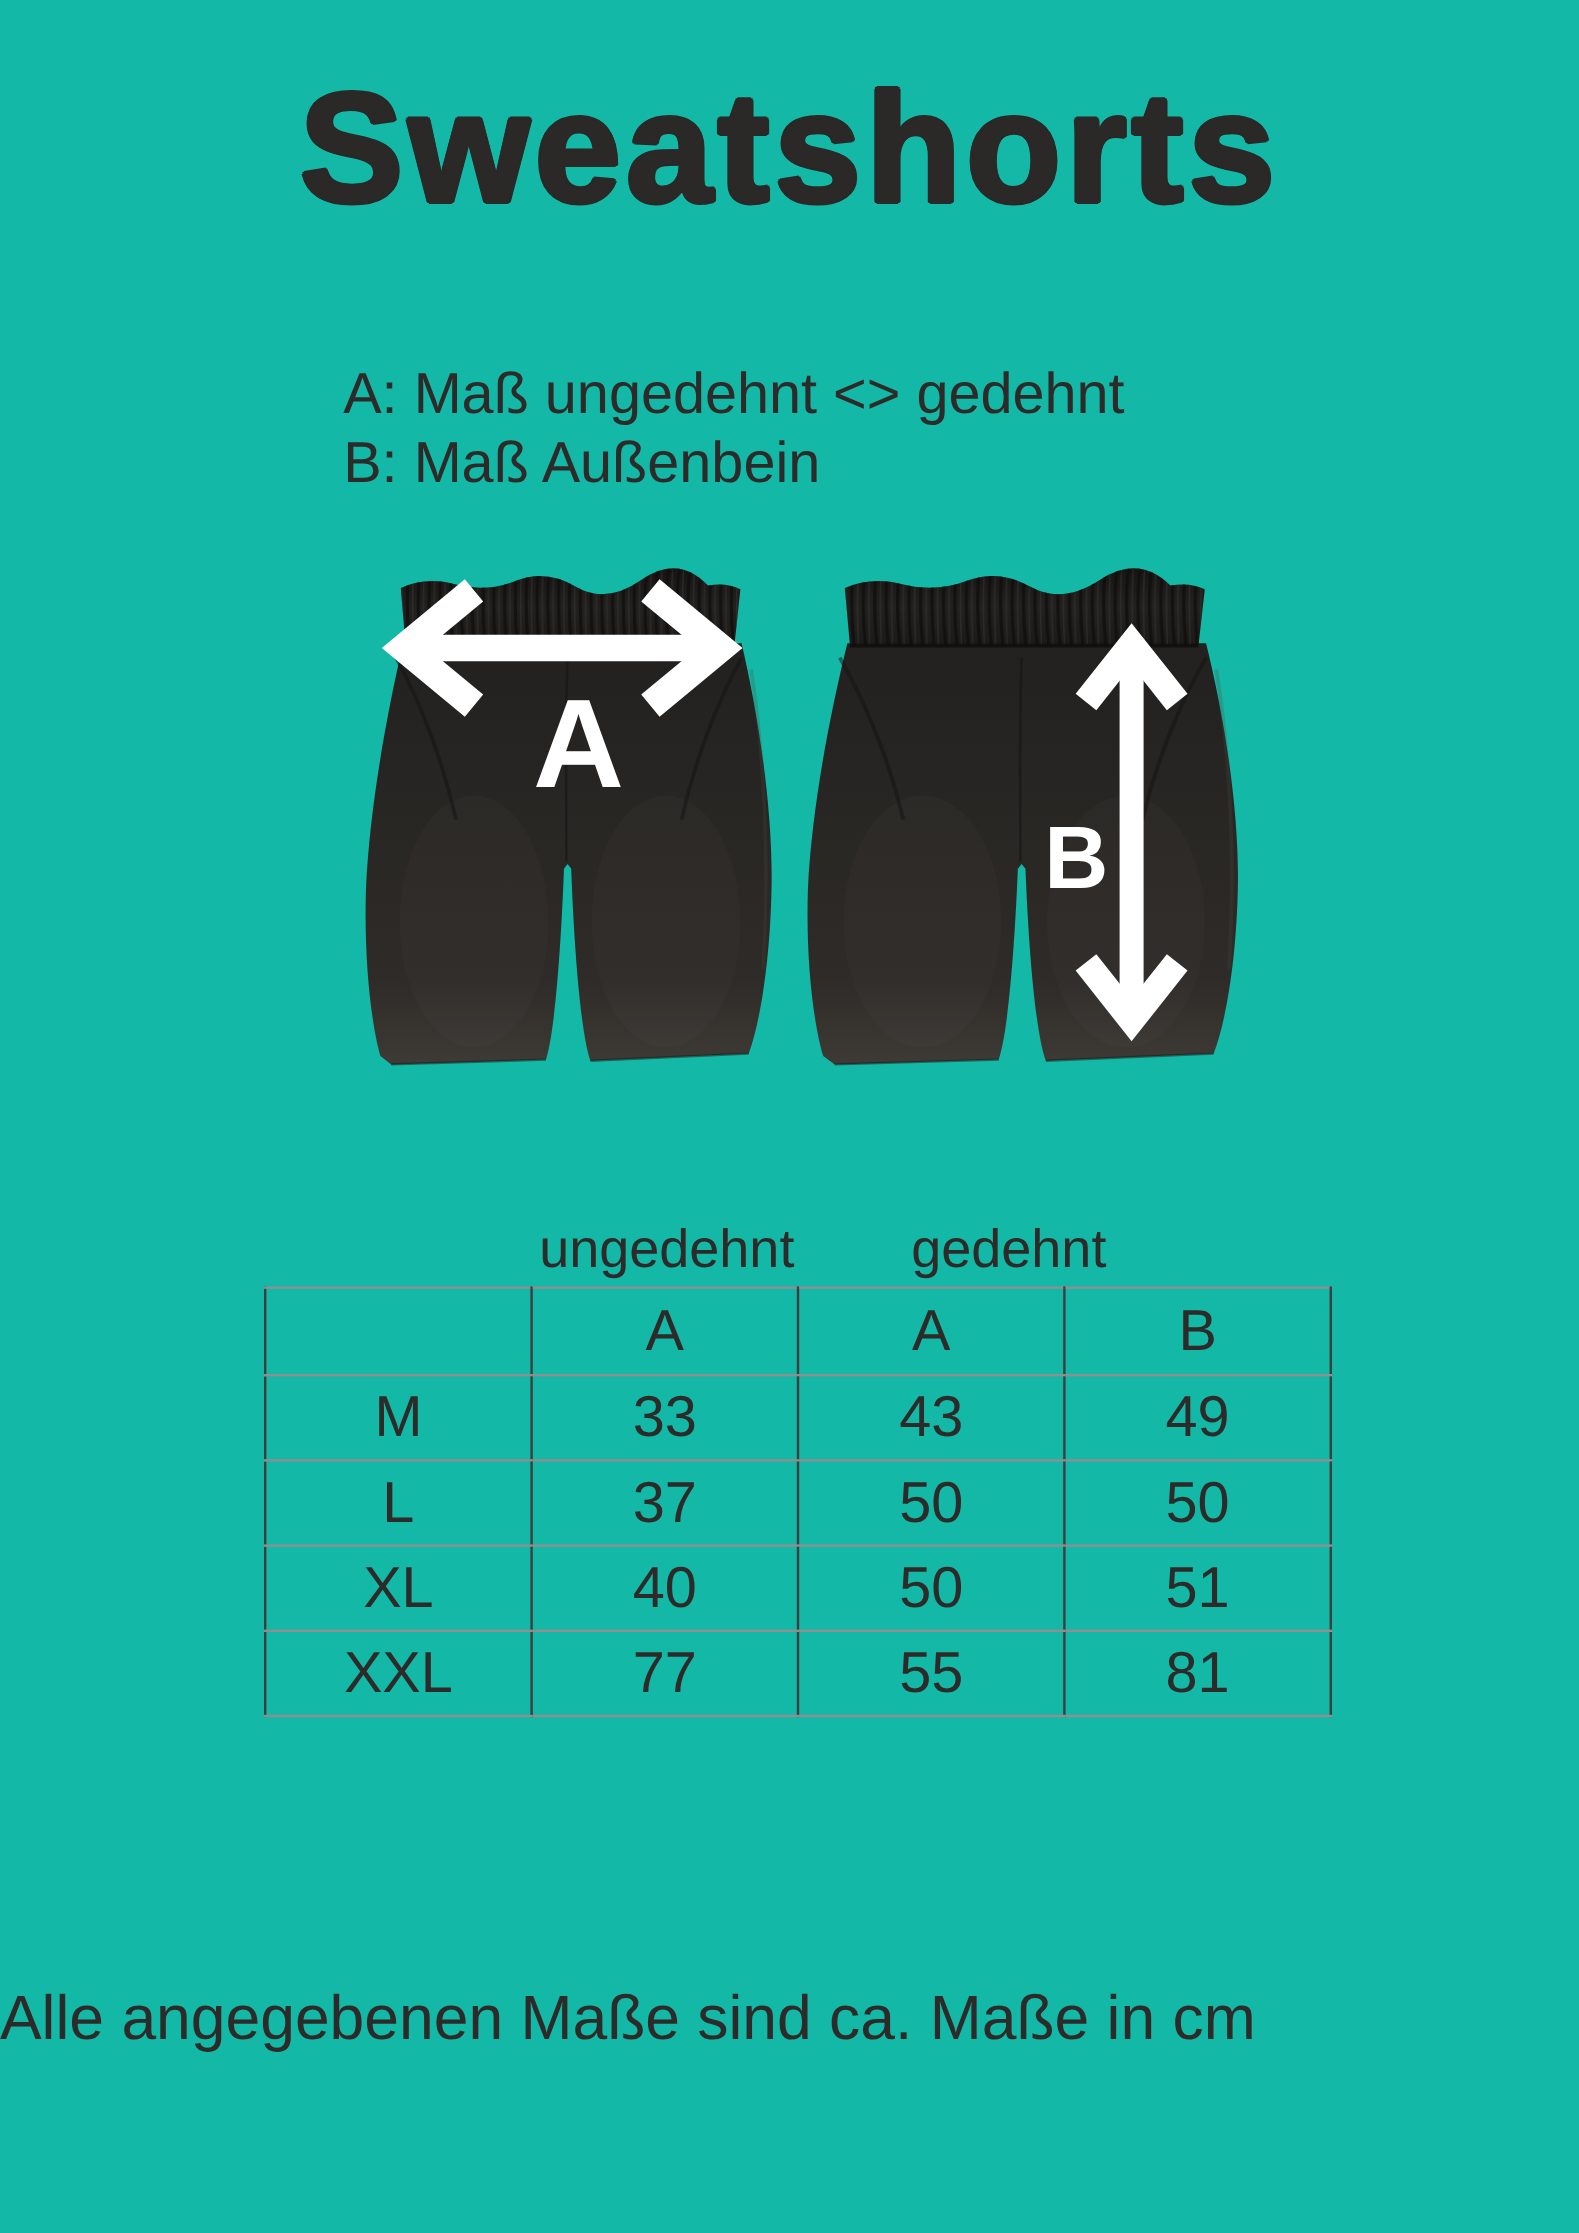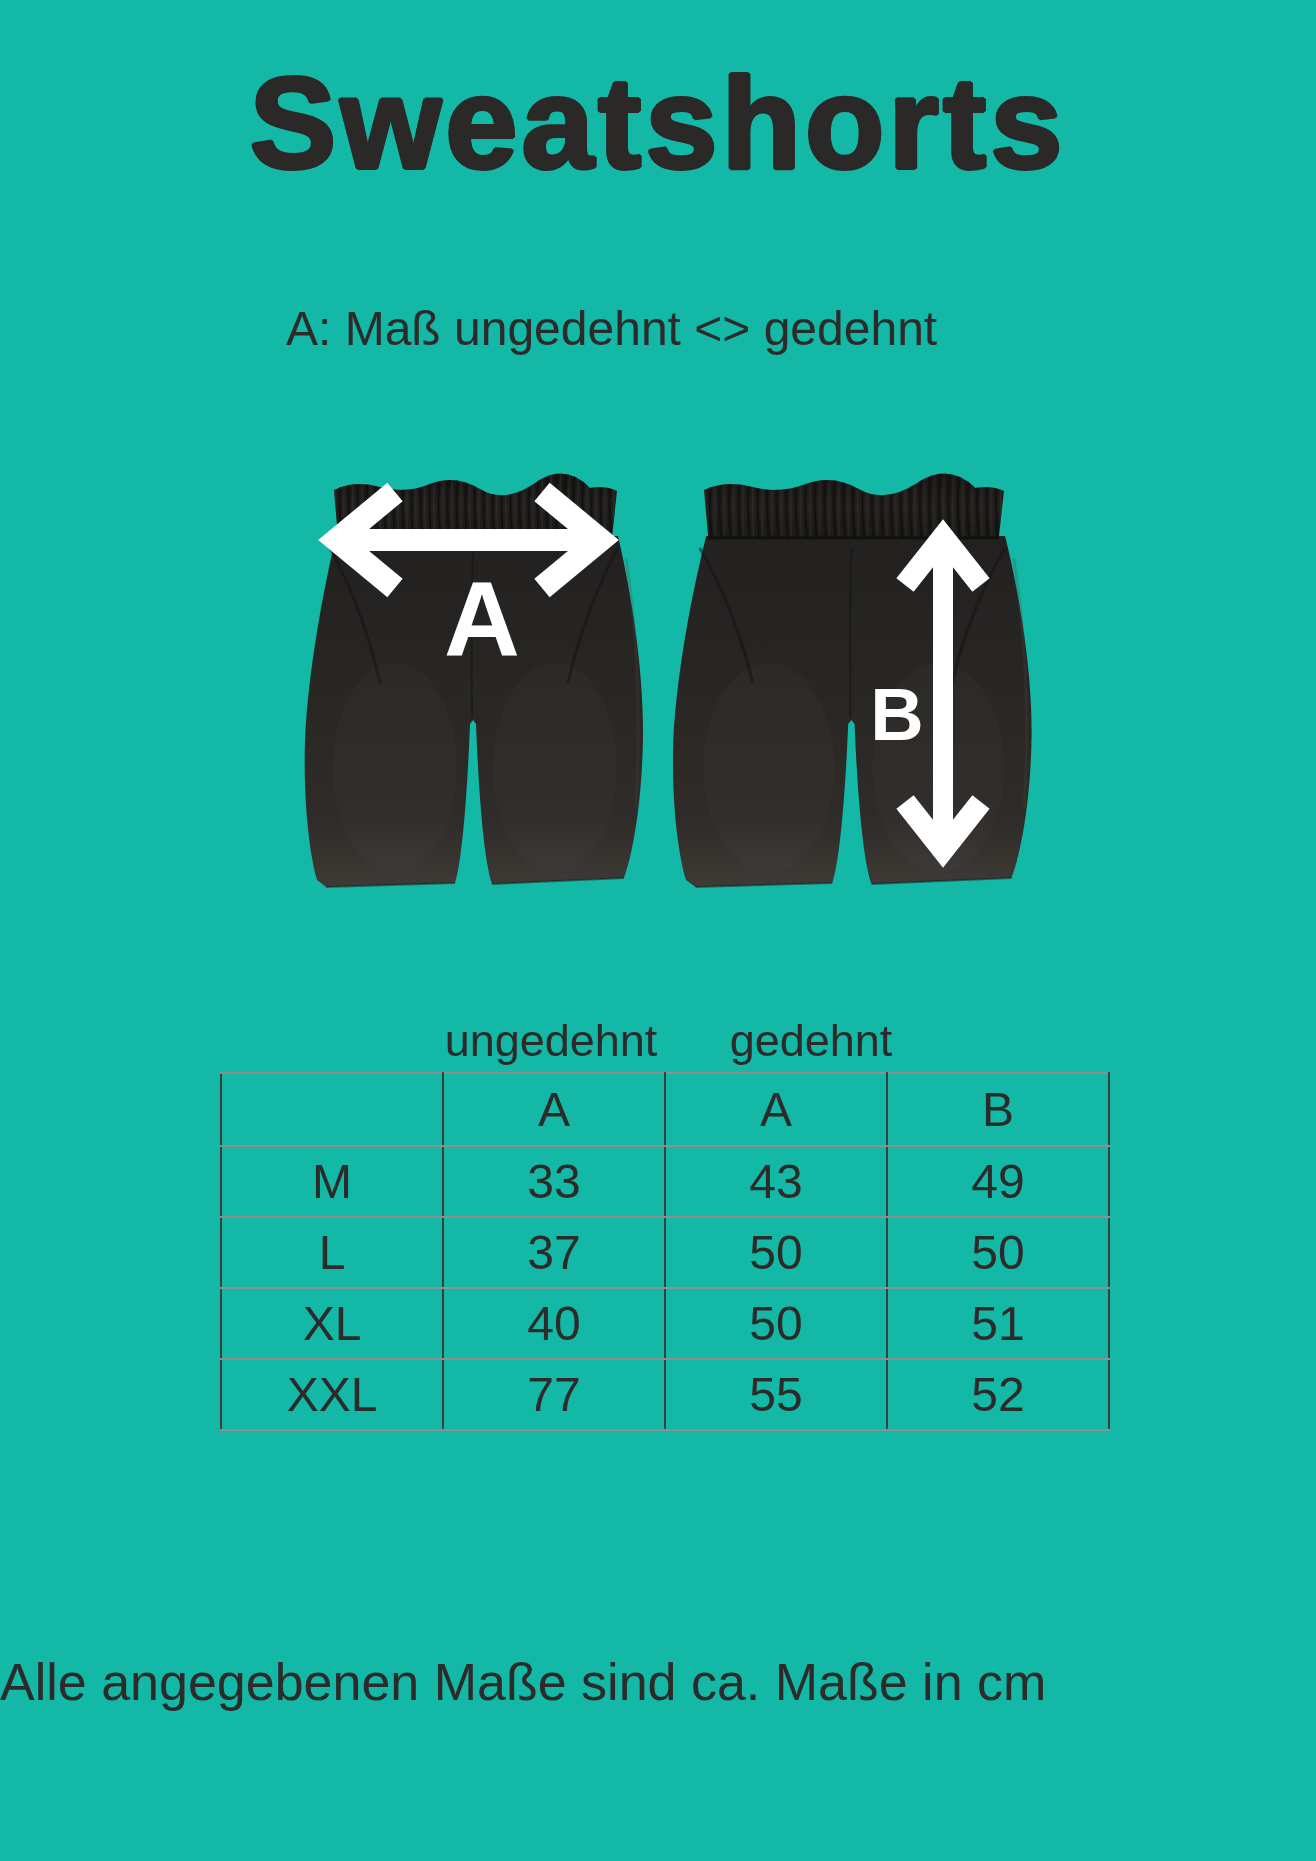--- a/index.html
+++ b/index.html
@@ -22,21 +22,21 @@
     position:absolute;left:286px;top:288px;
     font-size:48px;line-height:58px;color:#2d2b29;margin-top:12px;
   }
   .figure-svg{position:absolute;left:280px;top:460px;}
   .figure-svg text{
     font-family:"Liberation Sans","DejaVu Sans",sans-serif;
     font-weight:bold;fill:#ffffff;
   }
   .group-label{
     position:absolute;top:1016px;height:50px;width:222px;
-    text-align:center;font-size:45px;line-height:50px;color:#2d2b29;
+    text-align:right;font-size:45px;line-height:50px;color:#2d2b29;
   }
   .gl-ungedehnt{left:440px;}
   .gl-gedehnt{left:700px;}
   table.size-table{
     position:absolute;left:220px;top:1072px;width:890px;
     border-collapse:collapse;table-layout:fixed;
   }
   table.size-table td,table.size-table th{
     border:2px solid;border-color:#8f8f8f #3e3e3e;
     font-size:48px;font-weight:normal;text-align:center;vertical-align:middle;
@@ -51,20 +51,21 @@
 </style>
 </head>
 <body>
 
 <div class="page">
 
   <h1 class="title">Sweatshorts</h1>
 
   <div class="legend">
     <div>A: Maß ungedehnt &lt;&gt; gedehnt</div>
+    <div>B: Maß Außenbein</div>
   </div>
 
   <svg class="figure-svg" width="780" height="440" viewBox="0 0 780 440">
     <defs>
       <linearGradient id="bodyGrad" x1="0" y1="0" x2="0" y2="1">
         <stop offset="0" stop-color="#232120"></stop>
         <stop offset="0.45" stop-color="#292724"></stop>
         <stop offset="0.8" stop-color="#2e2b28"></stop>
         <stop offset="1" stop-color="#3e3b36"></stop>
       </linearGradient>
@@ -161,20 +162,20 @@
     <tr class="data">
       <td>XL</td>
       <td>40</td>
       <td>50</td>
       <td>51</td>
     </tr>
     <tr class="data">
       <td>XXL</td>
       <td>77</td>
       <td>55</td>
-      <td>52</td>
+      <td>81</td>
     </tr>
   </tbody>
     </table>
 
   <div class="footer">Alle angegebenen Maße sind ca. Maße in cm</div>
 
 </div>
 
 </body></html>

